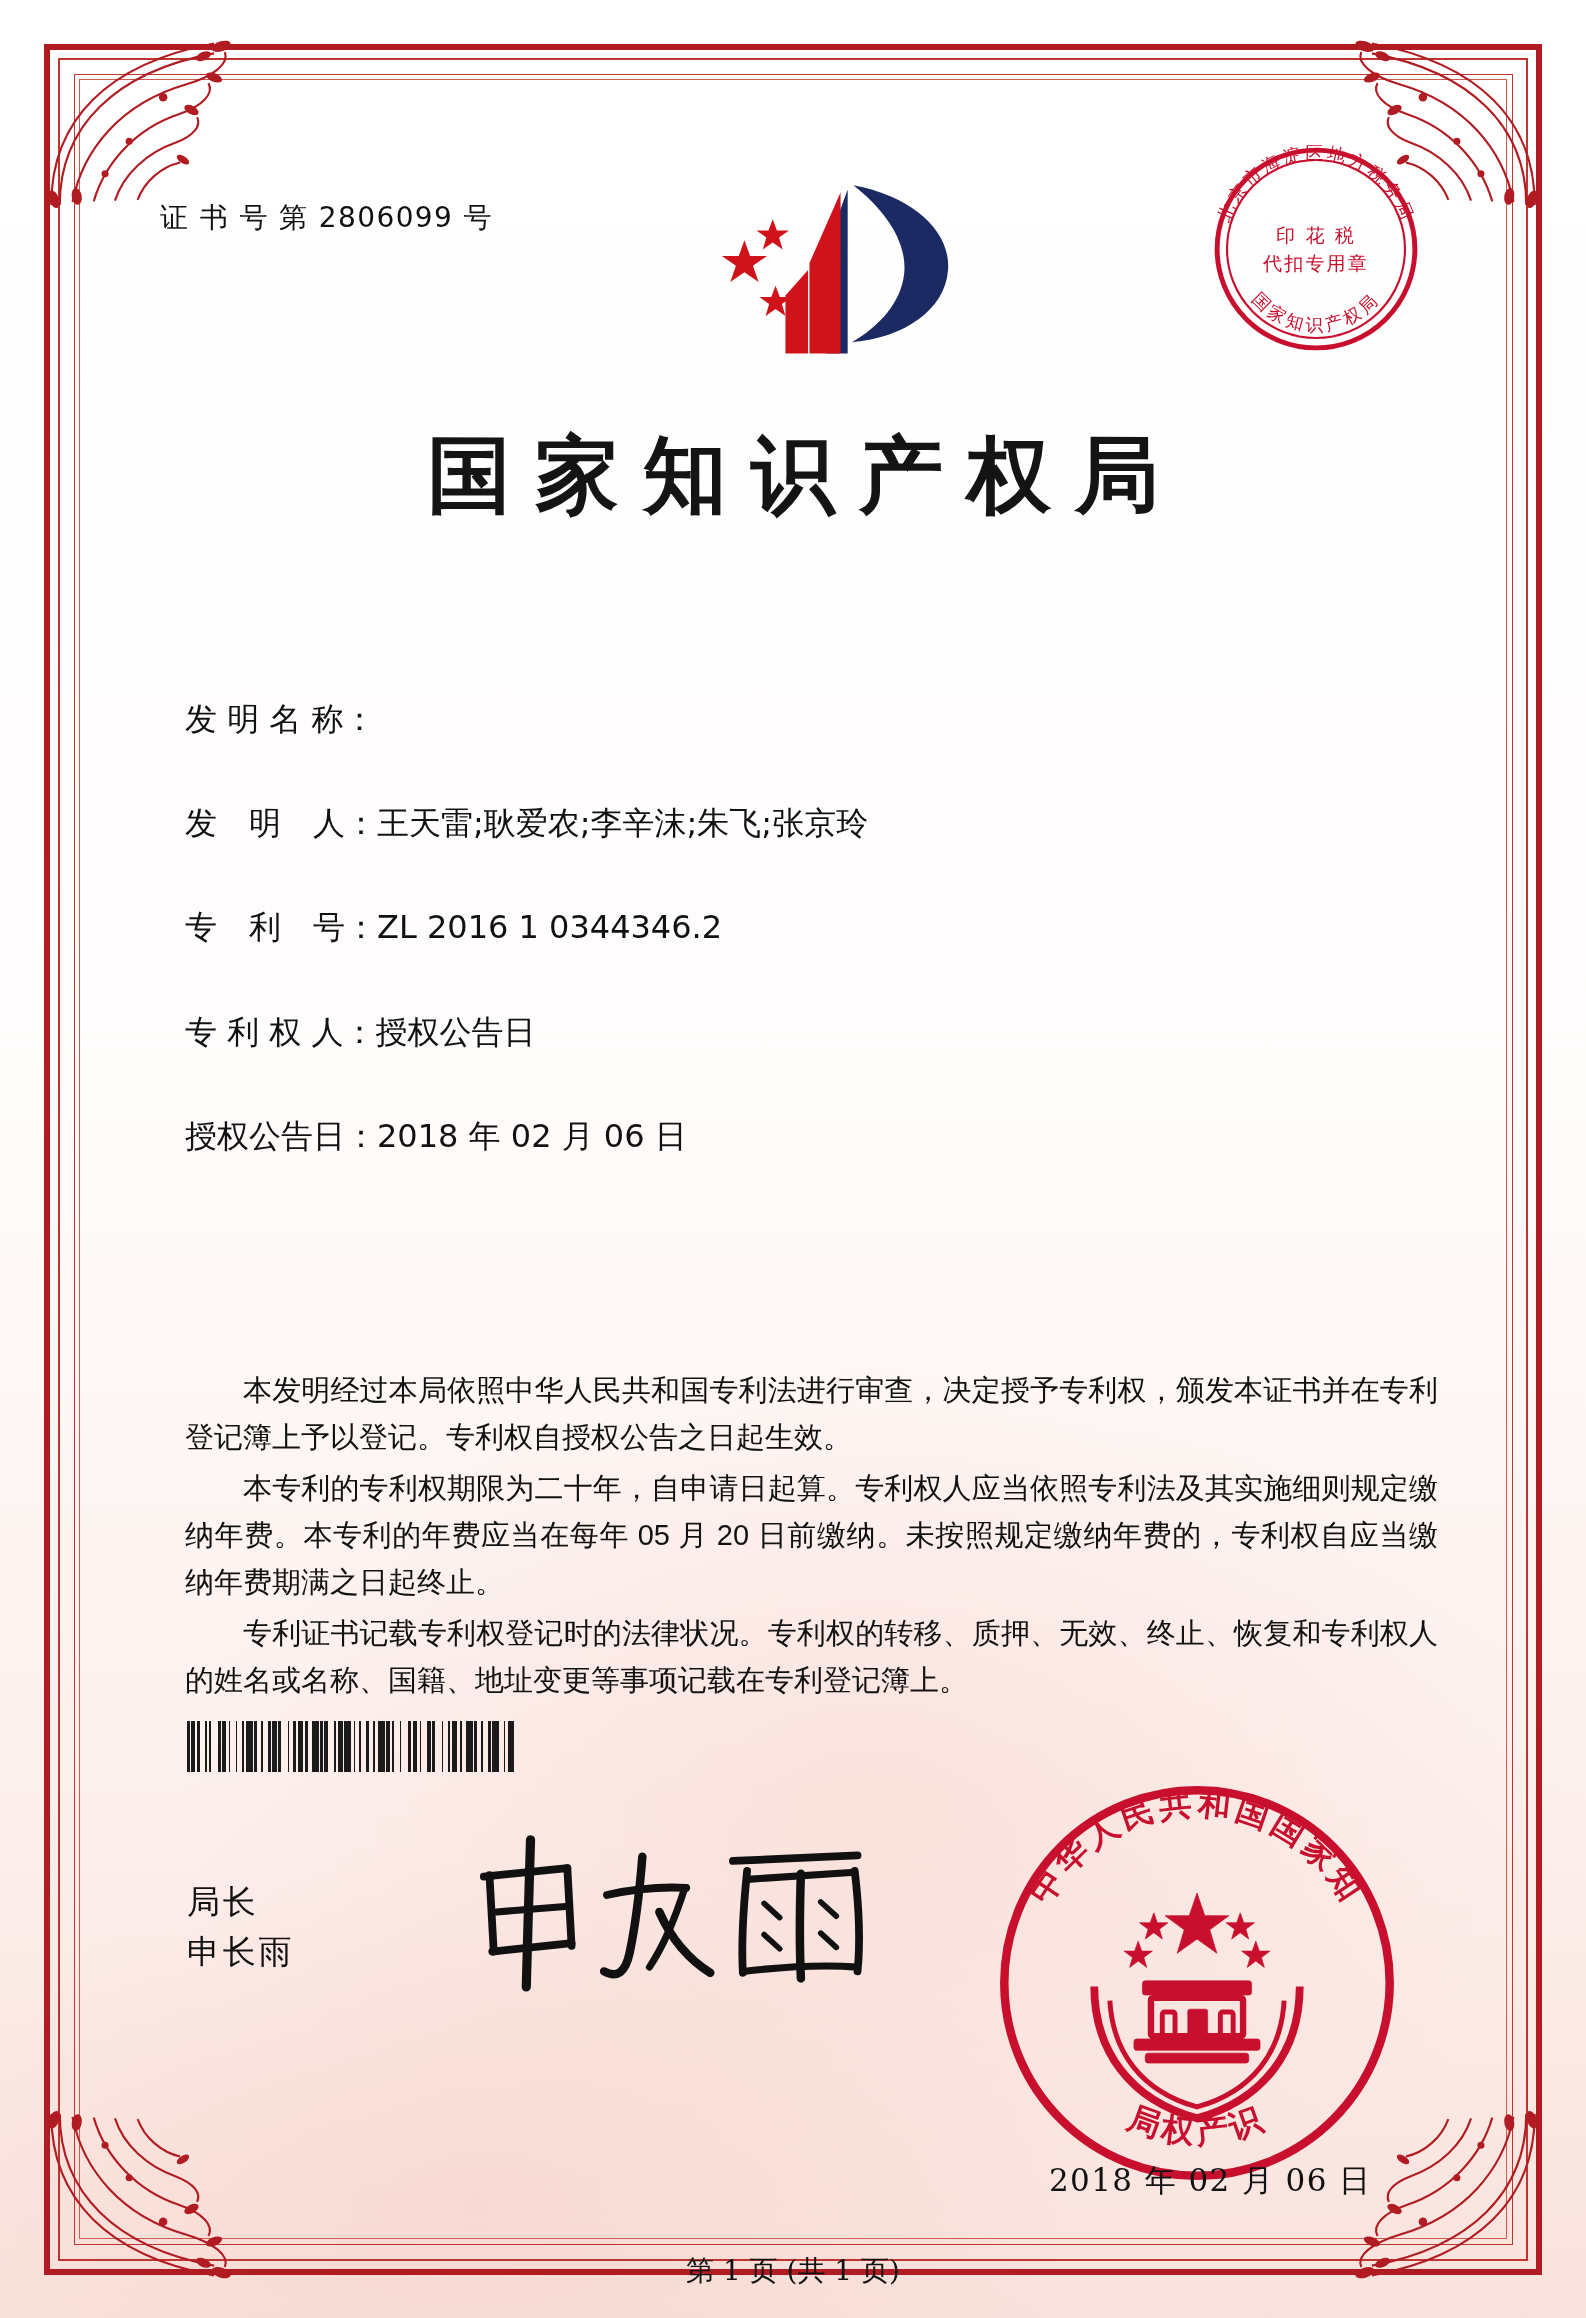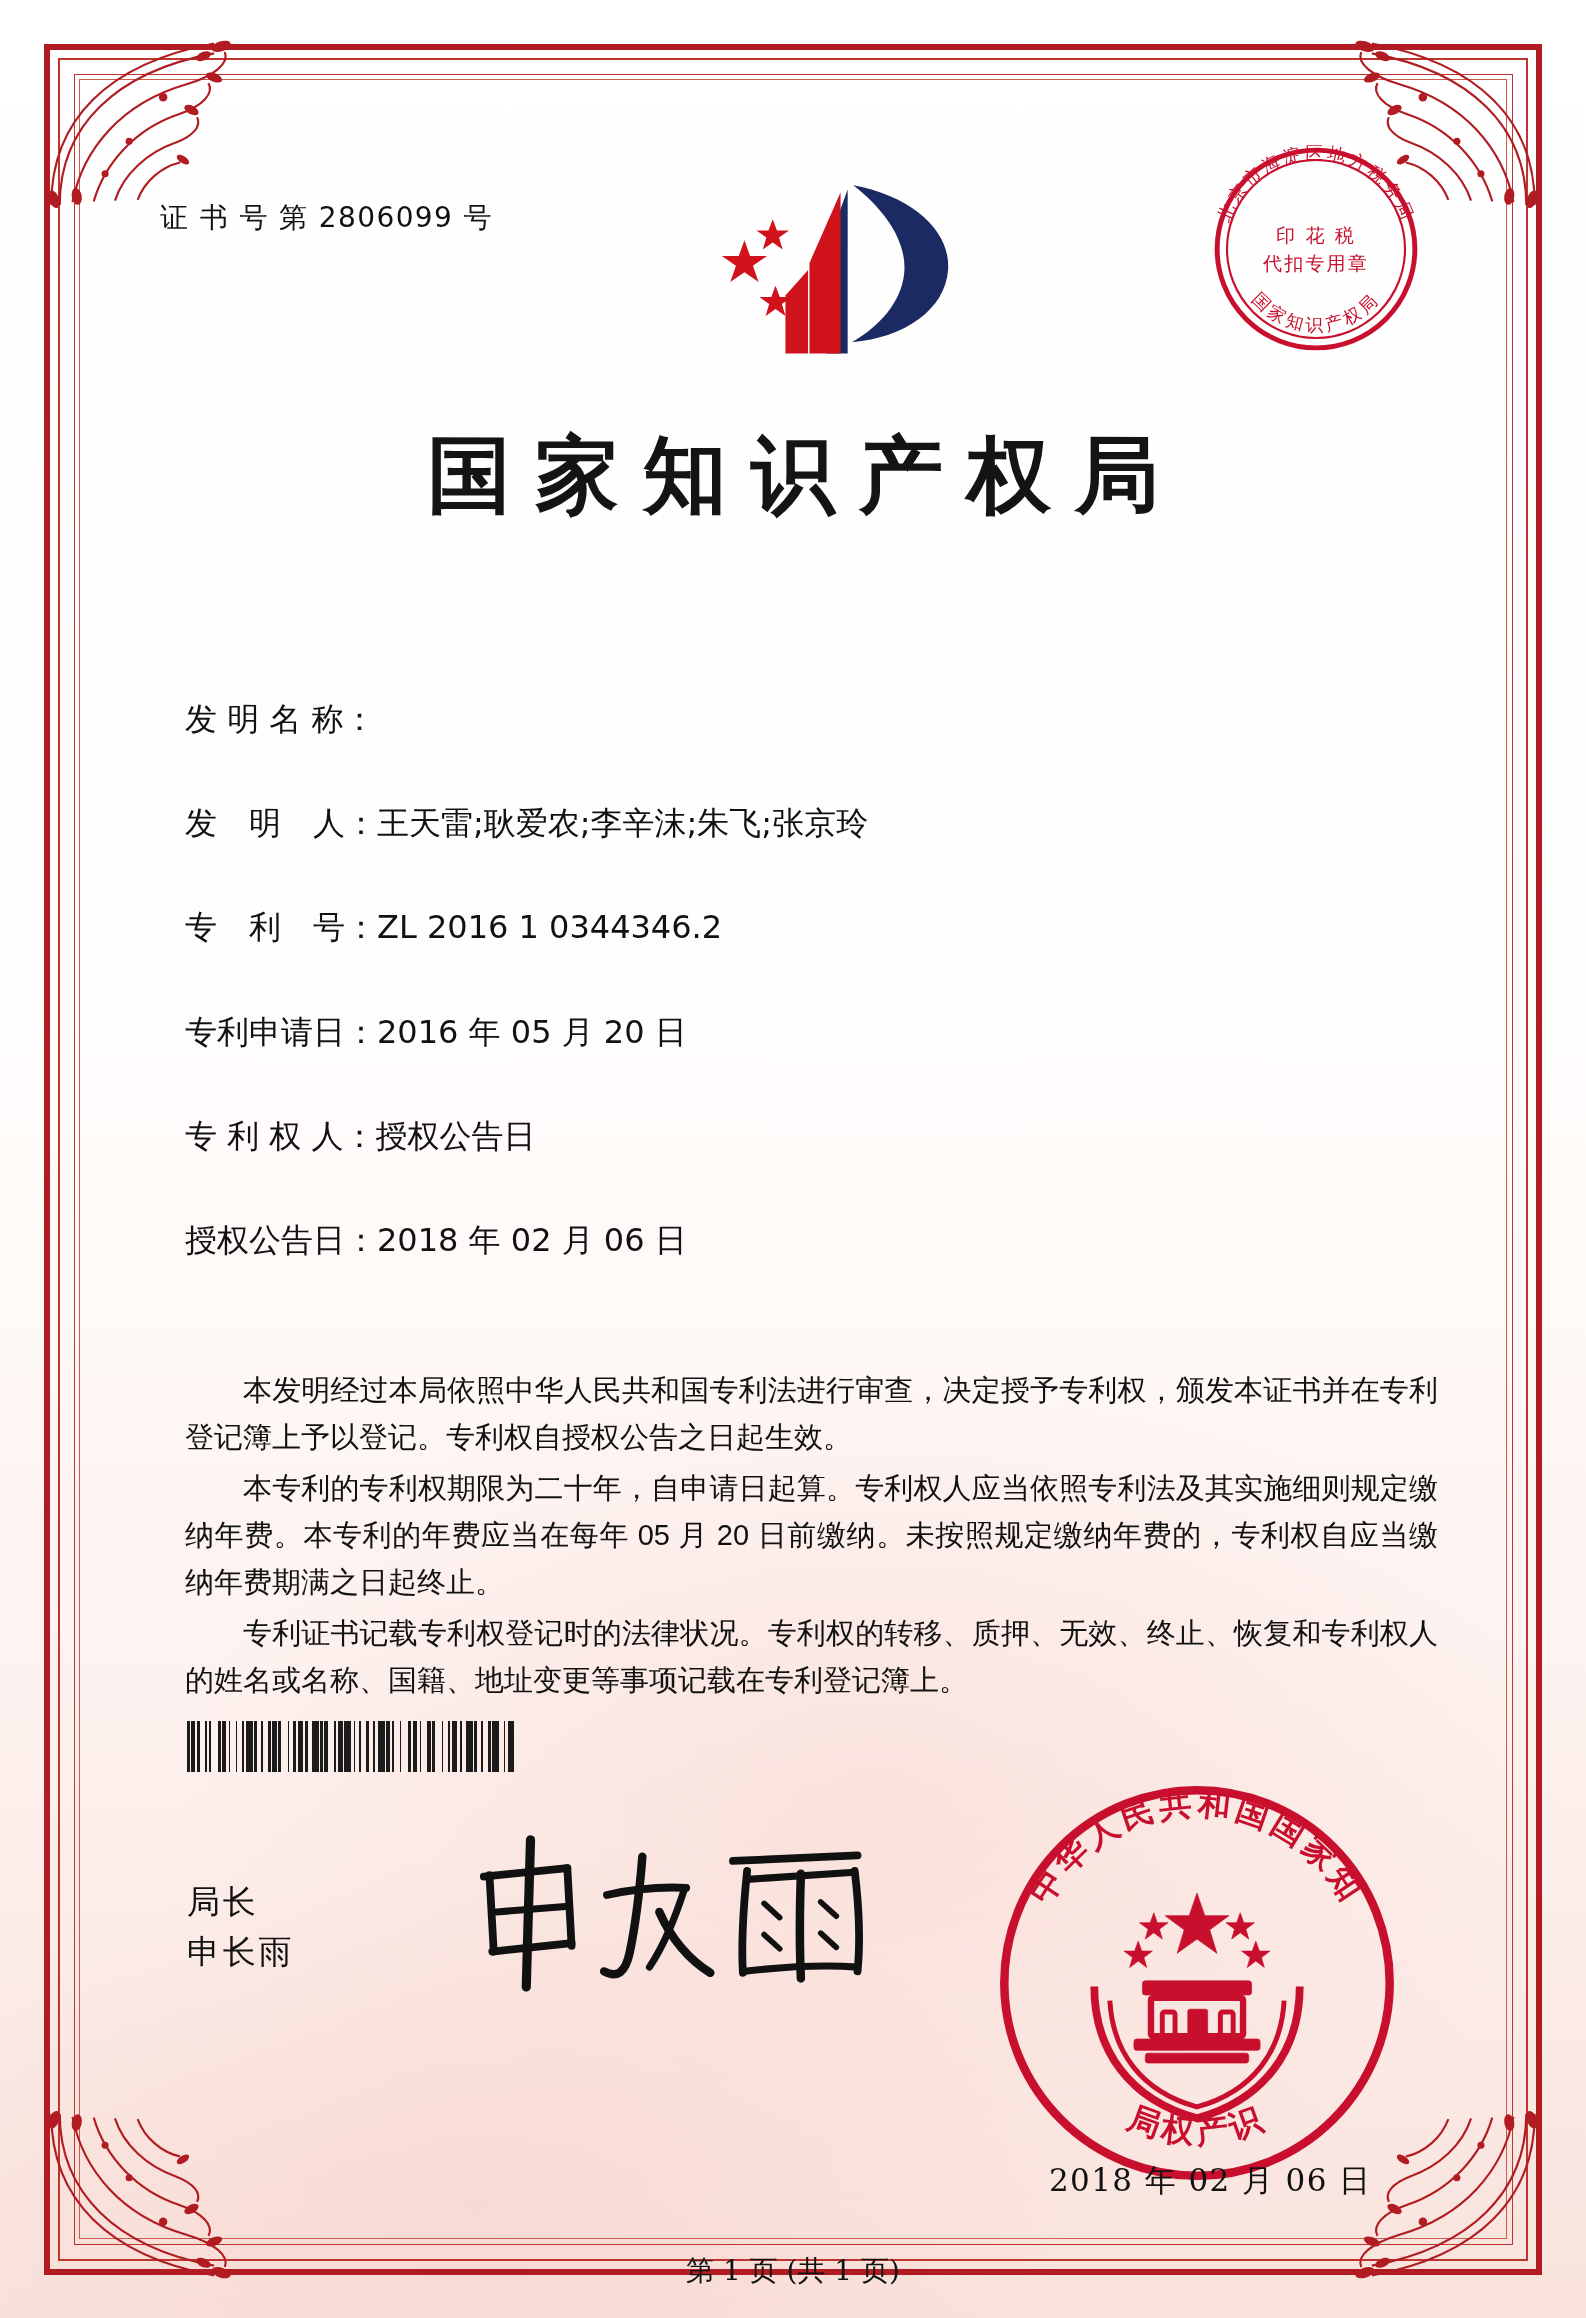--- a/index.html
+++ b/index.html
@@ -379,24 +379,20 @@
       </div>
       <div class="field-row">
         <span class="field-label">发　明　人：</span>
         <span class="field-value">王天雷;耿爱农;李辛沫;朱飞;张京玲</span>
       </div>
       <div class="field-row">
         <span class="field-label">专　利　号：</span>
         <span class="field-value">ZL 2016 1 0344346.2</span>
       </div>
       <div class="field-row">
-        <span class="field-label">专利申请日：</span>
-        <span class="field-value">2016 年 05 月 20 日</span>
-      </div>
-      <div class="field-row">
         <span class="field-label">专 利 权 人：</span>
         <span class="field-value">授权公告日</span>
       </div>
       <div class="field-row">
         <span class="field-label">授权公告日：</span>
         <span class="field-value">2018 年 02 月 06 日</span>
       </div>
     </div>
 
     <div class="body-text">

